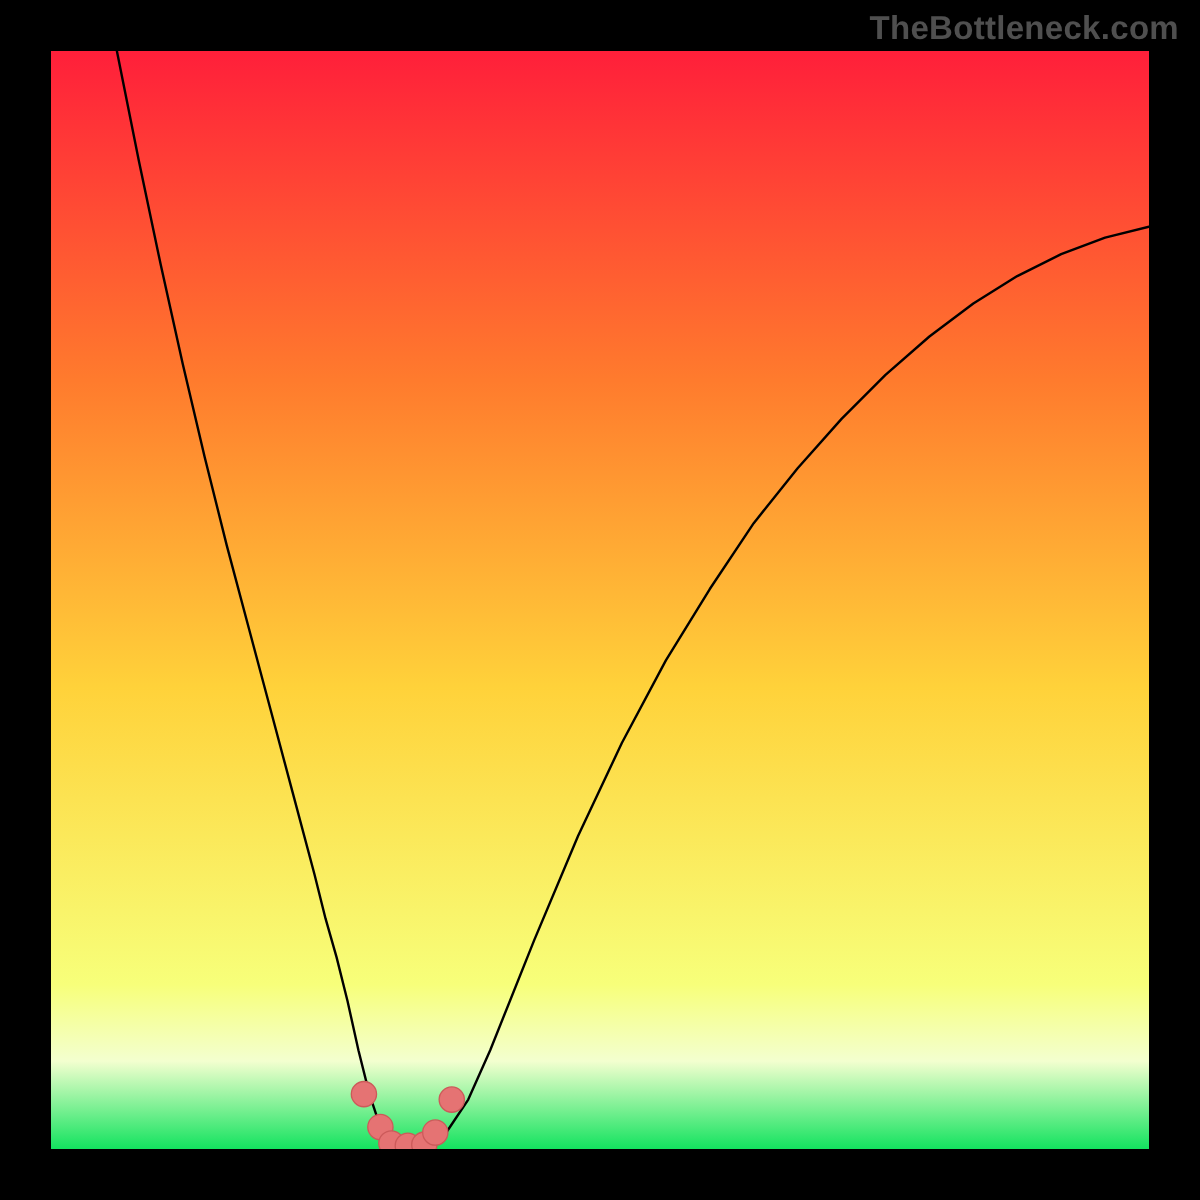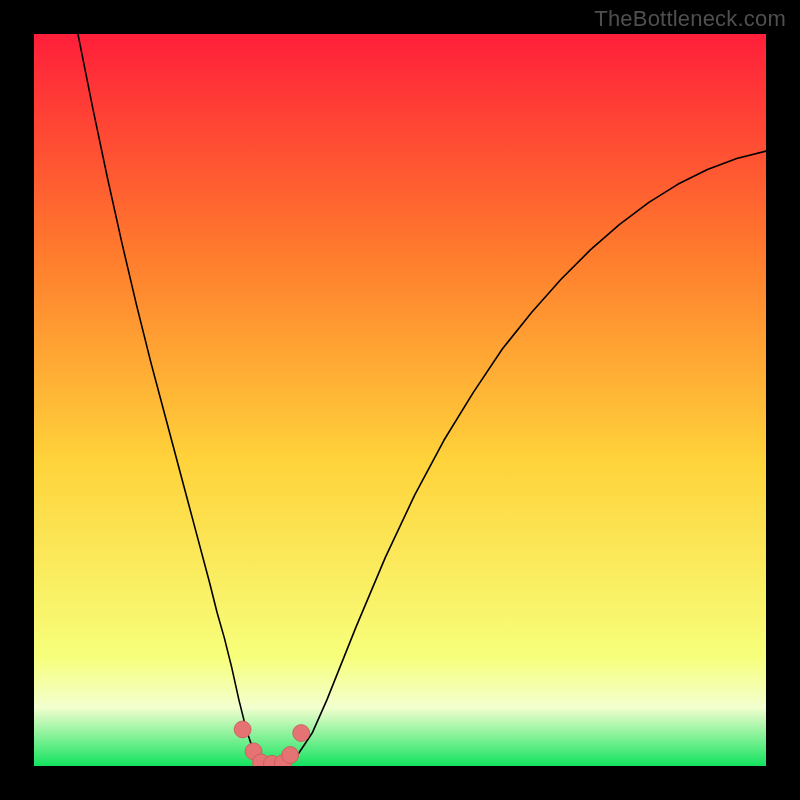--- a/index.html
+++ b/index.html
@@ -17,21 +17,21 @@
     height: 800px;
     background: #000;
   }
   .watermark {
     position: absolute;
     top: 6px;
     right: 14px;
     color: #4f4f4f;
     font-size: 22px;
     letter-spacing: 0.2px;
-    font-weight: 400;
+    font-weight: 700;
     z-index: 20;
   }
   .plot-wrap {
     position: absolute;
     left: 34px;
     top: 34px;
     width: 732px;
     height: 732px;
   }
   .plot {

